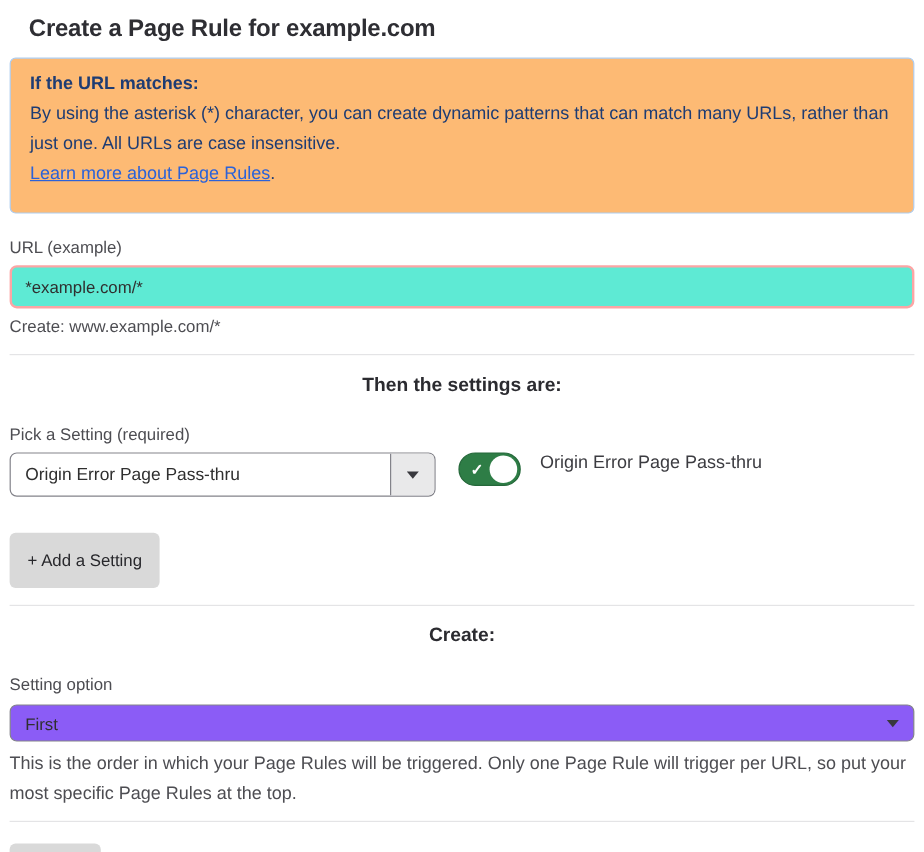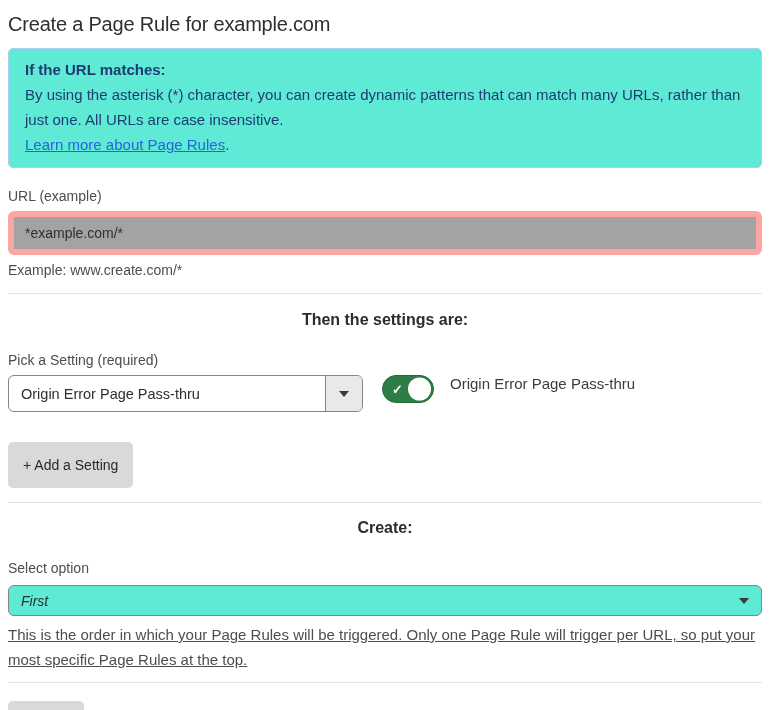--- a/index.html
+++ b/index.html
@@ -8,34 +8,34 @@
     width: 770px;
     height: 710px;
     background: #ffffff;
     font-family: "Liberation Sans", sans-serif;
     color: #2f2f2f;
     overflow: hidden;
   }
   .container { padding: 0 8px; }
 
   .page-title {
-    margin: 10px 0 0;
+    margin: 10px 16px 0;
     font-size: 20px;
     line-height: 28px;
-    font-weight: normal;
+    font-weight: bold;
     color: #2e2e33;
     letter-spacing: -0.2px;
   }
 
   .info-box {
     margin-top: 10px;
-    background: #5eead4;
+    background: #fdba74;
     border: 1px solid #aecdf0;
     border-radius: 5px;
-    padding: 8px 16px 10px;
+    padding: 8px 16px 20px;
     color: #1e3c73;
     font-size: 15px;
     line-height: 25px;
   }
   .info-heading { font-weight: bold; }
   .info-link {
     color: #2b62d9;
     text-decoration: underline;
     cursor: pointer;
   }
@@ -46,27 +46,27 @@
     font-size: 14px;
     line-height: 17px;
     color: #4d4d52;
   }
 
   .text-input {
     display: block;
     margin-top: 6px;
     width: 100%;
     height: 31px;
-    border: 6px solid #fca5a5;
+    border: 2px solid #fca5a5;
     border-radius: 6px;
     padding: 16px 11px;
     font-family: "Liberation Sans", sans-serif;
     font-size: 14px;
     color: #2f2f2f;
-    background: #a3a3a3;
+    background: #5eead4;
     outline: none;
   }
 
   .helper-text {
     margin-top: 7px;
     font-size: 14px;
     line-height: 17px;
     color: #4d4d52;
   }
 
@@ -178,38 +178,36 @@
     font-size: 14px;
     cursor: pointer;
   }
 
   .order-select {
     margin-top: 8px;
     width: 100%;
     height: 31px;
     border: 1px solid #83838a;
     border-radius: 6px;
-    background: #5eead4;
+    background: #8b5cf6;
     display: flex;
     align-items: center;
     justify-content: space-between;
     padding: 0 12px;
     font-size: 14px;
     color: #2f2f2f;
     cursor: pointer;
-    font-style: italic;
   }
 
   .order-helper {
     margin-top: 6px;
     font-size: 15px;
     line-height: 25px;
     color: #4d4d52;
     max-width: 752px;
-    text-decoration: underline;
   }
 
   .footer-divider { margin-top: 10px; }
 
   .footer {
     margin-top: 18px;
     display: flex;
     gap: 10px;
     align-items: center;
   }
@@ -235,21 +233,21 @@
   <div class="info-box">
     <div class="info-heading">If the URL matches:</div>
     <div class="info-body">By using the asterisk (*) character, you can create dynamic patterns that can match many URLs, rather than just one. All URLs are case insensitive.</div>
     <div>
       <a class="info-link">Learn more about Page Rules</a><span class="info-link-suffix">.</span>
     </div>
   </div>
 
   <div class="field-label">URL (example)</div>
   <input class="text-input" type="text" value="*example.com/*" style="">
-  <div class="helper-text">Example: www.create.com/*</div>
+  <div class="helper-text">Create: www.example.com/*</div>
 
   <hr class="divider">
 
   <div class="section-heading">Then the settings are:</div>
 
   <div class="field-label picker-label">Pick a Setting (required)</div>
 
   <div class="setting-row">
     <div class="setting-select">
       <div class="setting-select-value">Origin Error Page Pass-thru</div>
@@ -263,21 +261,21 @@
     </div>
     <div class="toggle-label">Origin Error Page Pass-thru</div>
   </div>
 
   <button class="add-setting-btn">+ Add a Setting</button>
 
   <hr class="divider">
 
   <div class="section-heading tight">Create:</div>
 
-  <div class="field-label picker-label">Select option</div>
+  <div class="field-label picker-label">Setting option</div>
 
   <div class="order-select">
     <span>First</span>
     <span class="tri-down"></span>
   </div>
 
   <div class="order-helper">This is the order in which your Page Rules will be triggered. Only one Page Rule will trigger per URL, so put your most specific Page Rules at the top.</div>
 
   <hr class="divider footer-divider">
 

